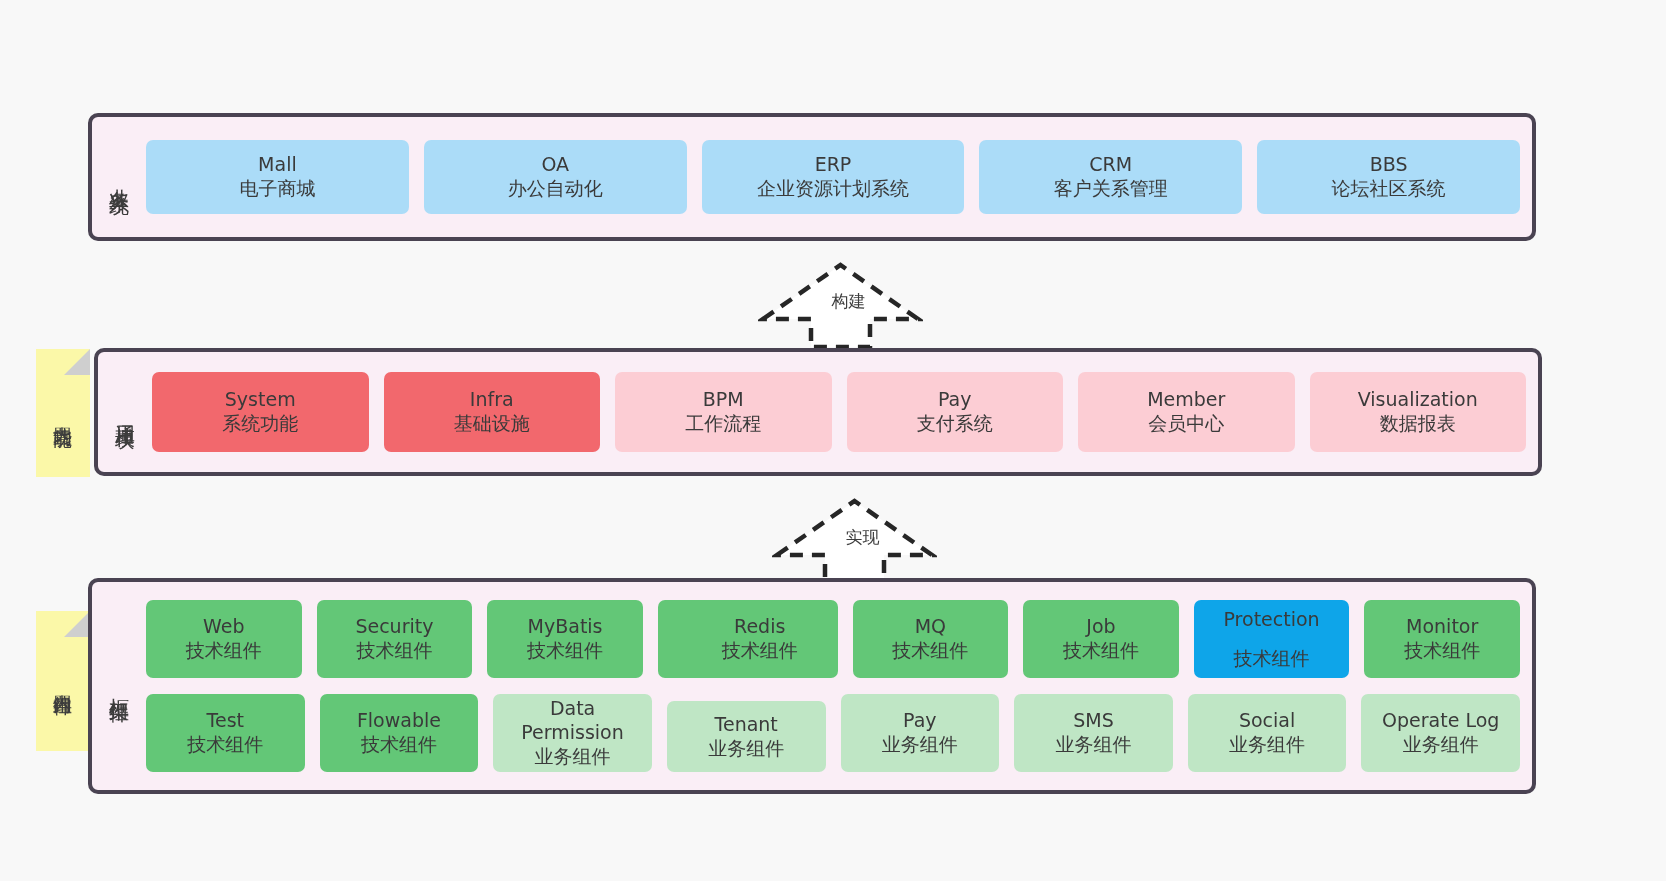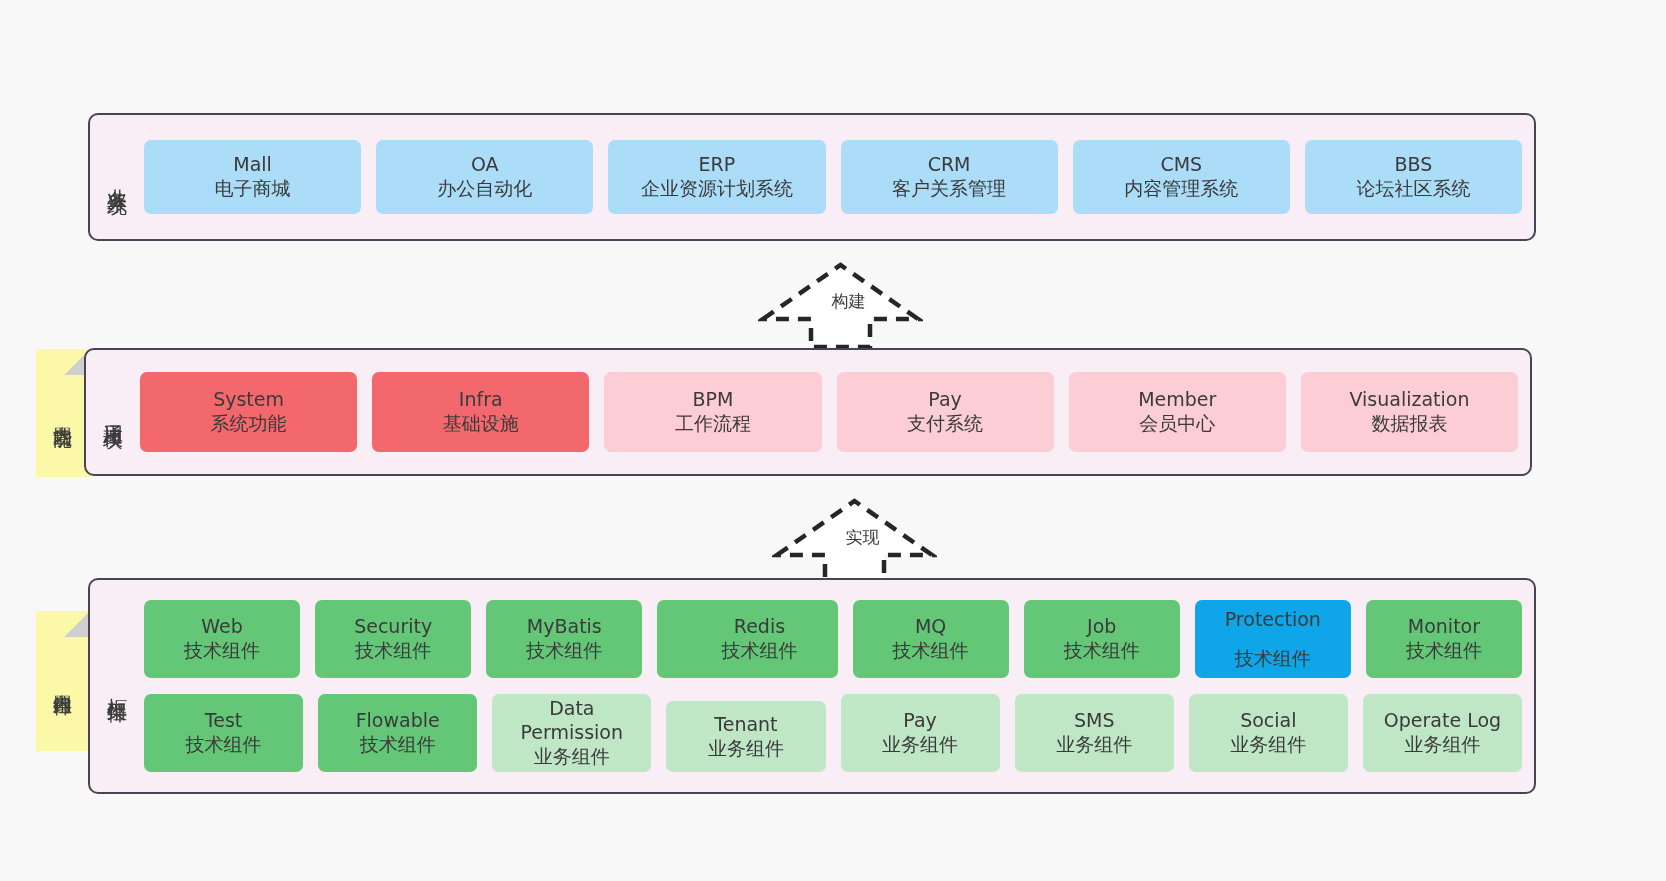--- a/index.html
+++ b/index.html
@@ -14,21 +14,21 @@
     position: relative;
     width: 1666px;
     height: 881px;
     background: #f8f8f8;
   }
 
   
   .band {
     position: absolute;
     background: #faeef6;
-    border: 2px solid #a21caf;
+    border: 4px solid #a21caf;
     border-radius: 10px;
     display: flex;
     align-items: stretch;
   }
   .band-title {
     width: 54px;
     flex: 0 0 54px;
     display: flex;
     align-items: center;
     justify-content: center;
@@ -68,21 +68,21 @@
   .cell .l1 { font-size: 19px; }
   .cell .l2 { font-size: 19px; }
   .cell .l3 { font-size: 19px; }
 
   
   #band-business { left: 88px; top: 113px; width: 1448px; height: 128px; }
   #band-business .band-row { height: 74px; }
   #band-business .band-title { font-size: 20px; }
 
   
-  #band-modules { left: 84px; top: 348px; width: 1448px; height: 128px; }
+  #band-modules { left: 94px; top: 348px; width: 1448px; height: 128px; }
   #band-modules .band-row { height: 80px; }
 
   
   #band-framework { left: 88px; top: 578px; width: 1448px; height: 216px; }
   #band-framework .band-row { height: 78px; }
   #band-framework .band-body { gap: 16px; }
 
   
   .sticky {
     position: absolute;
@@ -144,24 +144,20 @@
         </div>
         <div class="cell" style="background: rgb(171, 220, 248);">
           <span class="l1">ERP</span>
           <span class="l2">企业资源计划系统</span>
         </div>
         <div class="cell" style="background: rgb(171, 220, 248);">
           <span class="l1">CRM</span>
           <span class="l2">客户关系管理</span>
         </div>
         <div class="cell" style="background: rgb(171, 220, 248);">
-          <span class="l1">CMS</span>
-          <span class="l2">内容管理系统</span>
-        </div>
-        <div class="cell" style="background: rgb(171, 220, 248);">
           <span class="l1">BBS</span>
           <span class="l2">论坛社区系统</span>
         </div>
       </div>
     </div>
   </div>
 
   <div class="arrow-wrap" id="arrow-build">
     <svg width="165" height="90" viewBox="0 0 165 90">
       <path d="M 5 60 L 82.5 6 L 160 60 L 112 60 L 112 88 L 53 88 L 53 60 Z" fill="#ffffff" stroke="#262626" stroke-width="4.5" stroke-dasharray="13,9" stroke-linejoin="miter"></path>

